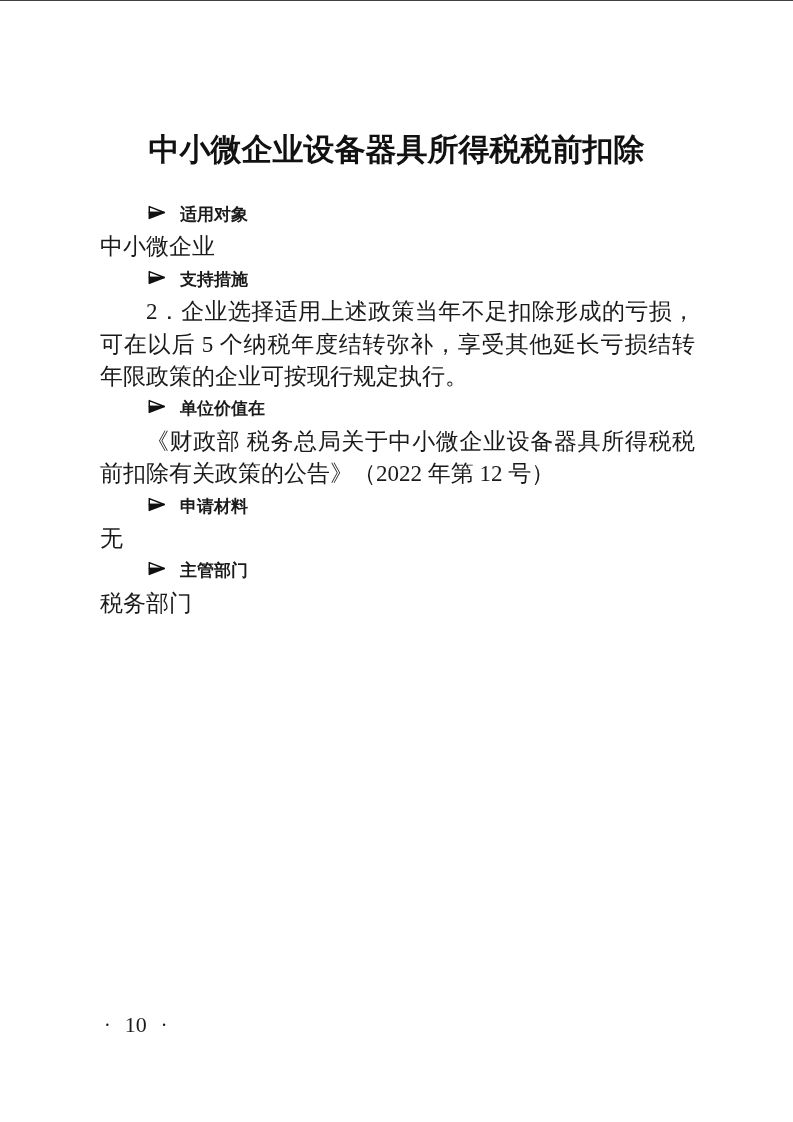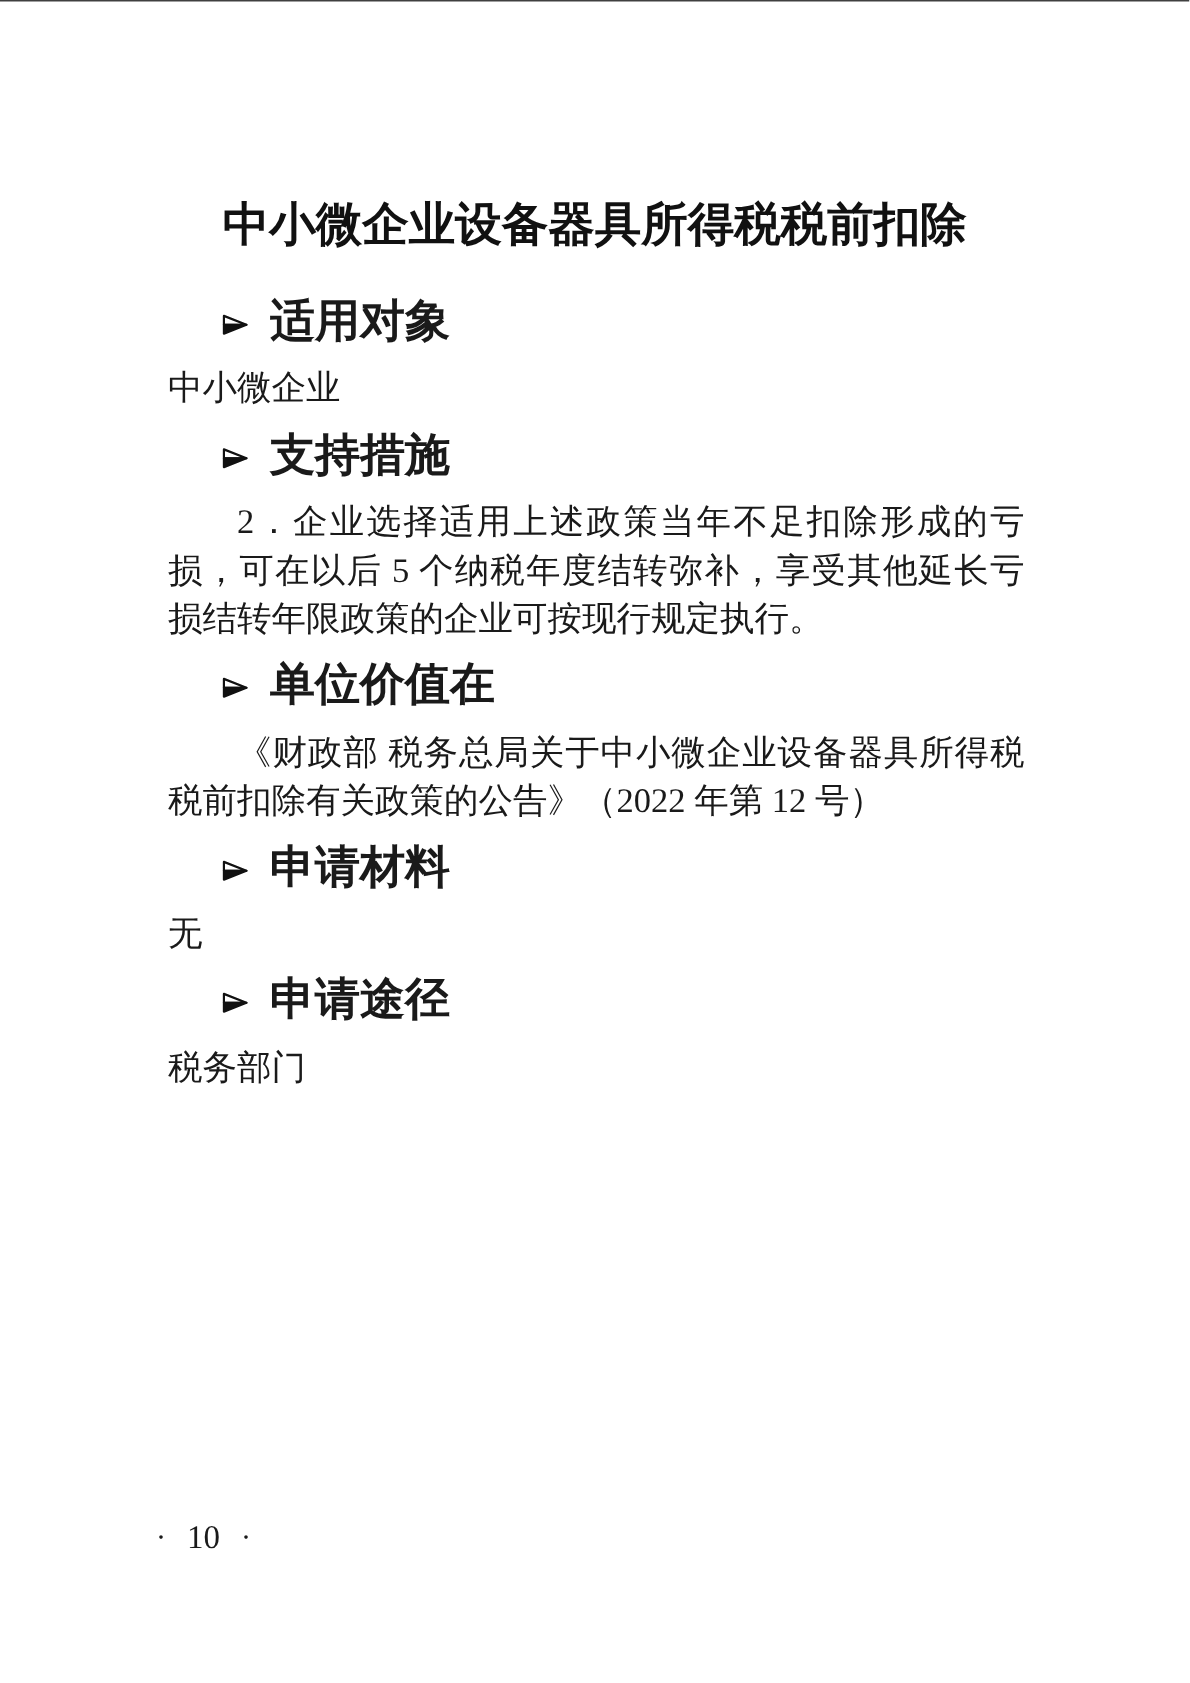--- a/index.html
+++ b/index.html
@@ -32,34 +32,34 @@
     left: 100px;
     top: 198px;
     width: 595px;
     font-size: 23px;
     line-height: 32.4px;
     text-align: justify;
   }
   .heading-line {
     font-family: "Liberation Sans", "DejaVu Sans", sans-serif;
     font-weight: 700;
-    font-size: 30px;
+    font-size: 17px;
     padding-left: 47px;
     text-align: left;
     white-space: nowrap;
   }
   .arrow-icon {
     display: inline-block;
     width: 20px;
     height: 17px;
     margin-right: 13px;
     vertical-align: -1px;
   }
   .arrow-icon svg { display: block; width: 100%; height: 100%; }
-  .para { text-indent: 2em; margin: 12px; }
+  .para { text-indent: 2em; margin: 0; }
   .para.flat { text-indent: 0; }
   .page-footer {
     position: absolute;
     left: 104px;
     top: 1009px;
     font-size: 22px;
     line-height: 30px;
     display: flex;
     align-items: center;
     gap: 14px;
@@ -90,21 +90,21 @@
           </svg></span><span>单位价值在</span></div>
       <p class="para">《财政部 税务总局关于中小微企业设备器具所得税税前扣除有关政策的公告》（2022 年第 12 号）</p>
       <div class="heading-line"><span class="arrow-icon"><svg viewBox="0 0 22 18" xmlns="http://www.w3.org/2000/svg">
             <path d="M2.5 2.5 L19 9 L2.5 9 Z" fill="#ffffff" stroke="#111111" stroke-width="1.6" stroke-linejoin="round"></path>
             <path d="M2.5 9 L19 9 L2.5 15.5 Z" fill="#111111" stroke="#111111" stroke-width="1.6" stroke-linejoin="round"></path>
           </svg></span><span>申请材料</span></div>
       <p class="para flat">无</p>
       <div class="heading-line"><span class="arrow-icon"><svg viewBox="0 0 22 18" xmlns="http://www.w3.org/2000/svg">
             <path d="M2.5 2.5 L19 9 L2.5 9 Z" fill="#ffffff" stroke="#111111" stroke-width="1.6" stroke-linejoin="round"></path>
             <path d="M2.5 9 L19 9 L2.5 15.5 Z" fill="#111111" stroke="#111111" stroke-width="1.6" stroke-linejoin="round"></path>
-          </svg></span><span>申请途径</span></div>
+          </svg></span><span>主管部门</span></div>
       <p class="para flat">税务部门</p>
     </main>
 
   <div class="page-footer">
     <span class="dot">·</span>
     <span class="page-num">10</span>
     <span class="dot">·</span>
   </div>
 </div>
 

